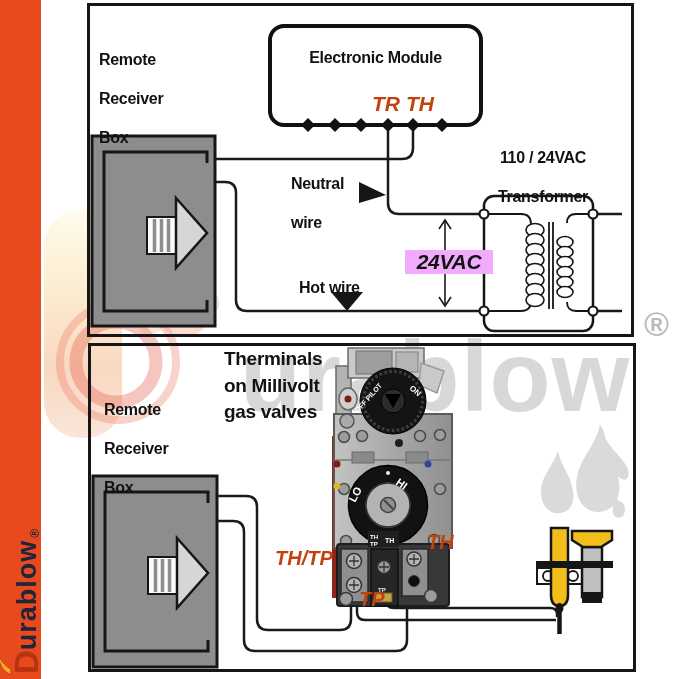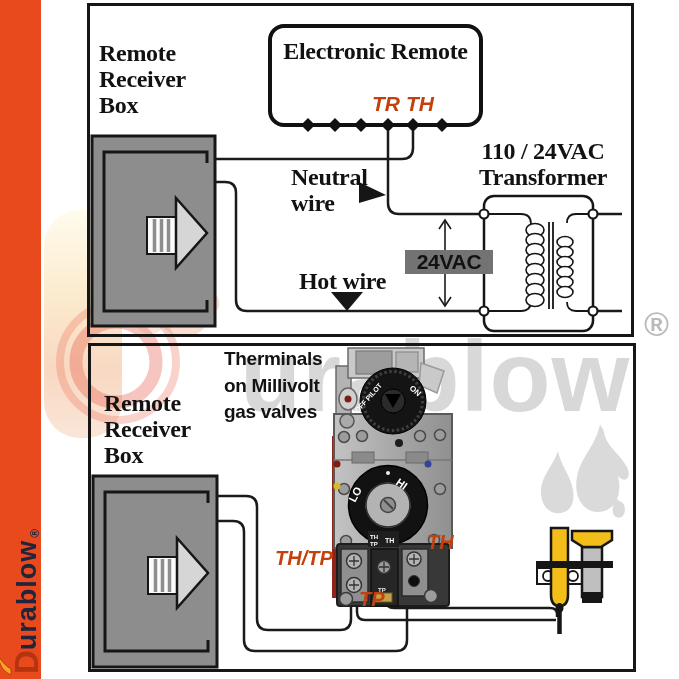--- a/index.html
+++ b/index.html
@@ -23,25 +23,25 @@
   
   .wm-letters{left:240px;top:322px;width:396px;height:112px;overflow:hidden;
               font-size:100px;font-weight:800;letter-spacing:1px;color:rgba(60,60,60,0.20);
               white-space:nowrap;line-height:108px;}
   .wm-reg{left:644px;top:305px;font-size:34px;font-weight:700;color:rgba(0,0,0,0.27);}
   .wm-band{left:44px;top:210px;width:78px;height:228px;border-radius:36px;opacity:.5;
            background:linear-gradient(180deg,#fff7dc 0%,#f8d79c 38%,#f2b184 70%,#f4cdb2 100%);}
   
   .lbl{color:#121212;font-weight:700;letter-spacing:-0.3px;}
   .multiline{white-space:pre-line;}
-  .big{font-size:24px;line-height:26px;font-family:Liberation Serif, serif;}
+  .big{font-size:16px;line-height:39px;}
   .center{text-align:center;}
   .redlbl{color:#c2410c;font-style:italic;font-weight:800;font-size:20px;letter-spacing:0;}
   .trth span{position:absolute;top:0;}
-  .v24{background:#737373;padding:0 2px;font-size:21px;}
+  .v24{background:#f0abfc;padding:0 2px;font-size:21px;font-style:italic;}
 </style>
 </head>
 <body>
 
 <div id="canvas">
 
   <div class="abs panel toppanel z0"></div>
   <div class="abs panel bottompanel z0"></div>
   <div class="abs brandbar z0"></div>
 
@@ -250,21 +250,21 @@
         <circle cx="346" cy="599" r="6.5" fill="#9c9c9c" stroke="#3a3a3a" stroke-width="1.5"></circle>
         <circle cx="431" cy="596" r="6.5" fill="#9c9c9c" stroke="#3a3a3a" stroke-width="1.5"></circle>
       </g>
     </g>
   </svg>
 
   <div class="abs z3 lbl big multiline" style="left:99px;top:40px;">Remote
 Receiver
 Box</div>
 
-  <div class="abs z3 lbl big center" style="left:272px;top:38px;width:207px;">Electronic Remote</div>
+  <div class="abs z3 lbl big center" style="left:272px;top:38px;width:207px;">Electronic Module</div>
 
   <div class="abs z3 trth" style="left:0;top:0;">
     <span class="abs redlbl" style="left:372px;top:92px;font-size:21px;">TR</span>
     <span class="abs redlbl" style="left:406px;top:92px;font-size:21px;">TH</span>
   </div>
 
   <div class="abs z3 lbl big" style="left:299px;top:268px;">Hot wire</div>
 
   <div class="abs z3 lbl big multiline" style="left:291px;top:164px;">Neutral
 wire</div>

